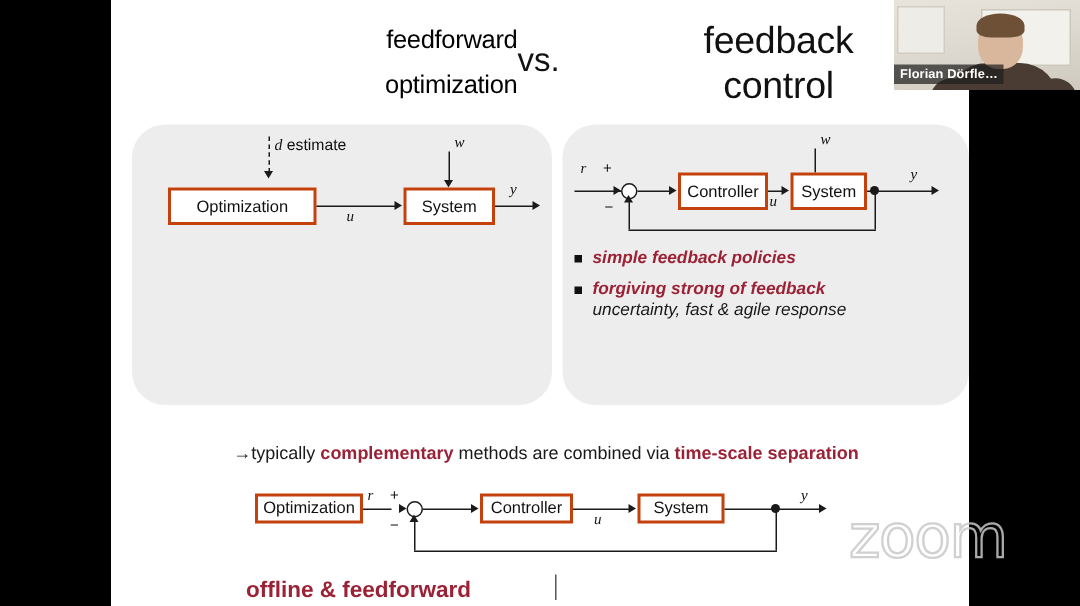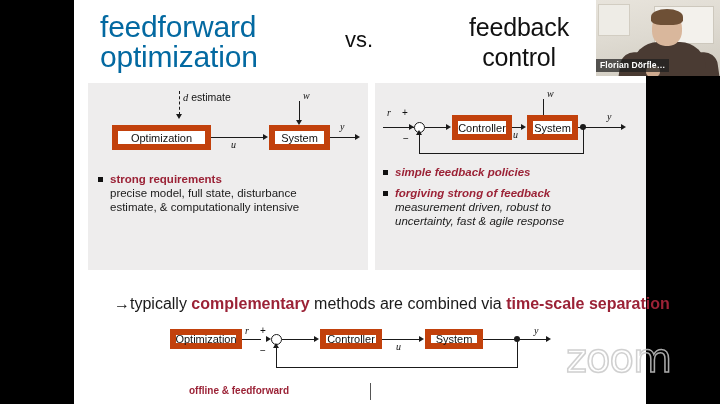--- a/index.html
+++ b/index.html
@@ -15,46 +15,47 @@
   
   .slide{
     position:absolute;
     left:74px; top:0; width:572px; height:404px;
     background:#ffffff;
   }
 
   
   .title-left{
     position:absolute; left:26px; top:12px; width:245px;
-    text-align:left; font-size:30px; line-height:30px;
-    color:#0369a1; font-weight:400; letter-spacing:-0.2px;
+    text-align:right; font-size:17px; line-height:30px;
+    color:#000000; font-weight:400; letter-spacing:-0.2px;
   }
   .title-vs{
     position:absolute; left:271px; top:27px; width:52px;
     text-align:left; font-size:22px; color:#111;
   }
   .title-right{
     position:absolute; left:325px; top:12px; width:240px;
     text-align:center; font-size:25px; line-height:30px;
     color:#111; font-weight:400; letter-spacing:-0.2px;
   }
 
   
   .panel{
     position:absolute; top:83px; height:187px;
     background:#eeeded;
+    border-radius:22px;
   }
   .panel-left{ left:14px; width:280px; }
   .panel-right{ left:301px; width:271px; }
 
   
   .dg{position:absolute;}
   .blk{
     position:absolute; box-sizing:border-box;
-    border:6px solid #c2410c; background:#ffffff;
+    border:2px solid #c2410c; background:#ffffff;
     font-size:11px; color:#111;
     display:flex; align-items:center; justify-content:center;
     font-family:"Liberation Sans", sans-serif;
   }
   .ln{position:absolute; background:#1a1a1a;}
   .ln-h{height:1px;}
   .ln-v{width:1px;}
   .ln-dash-v{
     position:absolute; width:0; border-left:1px dashed #1a1a1a;
   }
@@ -110,40 +111,40 @@
     color:#9b2236; line-height:14px;
   }
   .bsub{
     margin-left:12px; font-size:11.5px; color:#1a1a1a;
     line-height:14px;
   }
 
   
   .note{
     position:absolute; left:40px; top:295px; width:500px;
-    font-size:16px; color:#1a1a1a; text-align:center;
+    font-size:12px; color:#1a1a1a; text-align:center;
     white-space:nowrap;
   }
   .note b{ color:#9b2236; font-weight:bold; }
 
   
   .cap{
-    position:absolute; top:385px; font-size:10px;
+    position:absolute; top:385px; font-size:15px;
     font-weight:bold; color:#9b2236; text-align:center;
   }
   .cap-left{ left:90px; width:150px; }
   .cap-right{ left:296px; width:160px; }
   .cap-div{
     position:absolute; left:296px; top:383px;
     width:1px; height:17px; background:#555;
   }
 
   
   .videotile{
-    position:absolute; right:0; top:0; width:124px; height:76px;
+    position:absolute; right:0; top:0; width:124px; height:60px;
     overflow:hidden; background:#be185d;
   }
   .vt-wall{
     position:absolute; inset:0;
     background:linear-gradient(170deg,#e8e4dc 0%,#dedad1 45%,#cfcabf 100%);
   }
   .vt-board{
     position:absolute; left:58px; top:6px; width:58px; height:36px;
     background:#f3f1ec; border:1px solid #cdc8bd;
   }
@@ -234,26 +235,20 @@
         <div class="ln ln-h" style="left:123px; top:54px; width:53px;"></div>
         <div class="arrow-r" style="left:175px; top:50.5px;"></div>
         <div class="sig" style="left:143px; top:56px;"><span>u</span></div>
 
         <div class="ln ln-h" style="left:242px; top:54px; width:26px;"></div>
         <div class="arrow-r" style="left:267px; top:50.5px;"></div>
         <div class="sig" style="left:252px; top:38px;"><span>y</span></div>
       </div>
 
       <div class="bullets" style="left:10px; top:82px; width:266px;">
-        <div class="bullet-row" style="margin-top:7px;">
-          <span class="bsq"></span>
-          <div class="bhead">strong requirements</div>
-          <div class="bsub">precise model, full state, disturbance</div>
-          <div class="bsub">estimate, &amp; computationally intensive</div>
-        </div>
       </div>
     </div>
 
     <div class="panel panel-right">
 
       <div class="dg" style="left:0;top:0;width:271px;height:78px;">
 
         <div class="sig" style="left:172px; top:5px;"><span>w</span></div>
         <div class="ln ln-v" style="left:168px; top:16px; height:20px;"></div>
         <div class="arrow-d" style="left:164.5px; top:35px;"></div>
@@ -292,21 +287,20 @@
       </div>
 
       <div class="bullets" style="left:8px; top:82px; width:262px;font-style:italic;">
         <div class="bullet-row">
           <span class="bsq"></span>
           <div class="bhead">simple feedback policies</div>
         </div>
         <div class="bullet-row" style="margin-top:7px;">
           <span class="bsq"></span>
           <div class="bhead">forgiving strong of feedback</div>
-          <div class="bsub">measurement driven, robust to</div>
           <div class="bsub">uncertainty, fast &amp; agile response</div>
         </div>
       </div>
     </div>
 
     <div class="note">
       <span>→</span><span>typically </span><b>complementary</b><span> methods are combined via </span><b>time-scale separation</b>
     </div>
 
     <div class="dg" style="left:96px; top:325px; width:420px; height:52px;">

